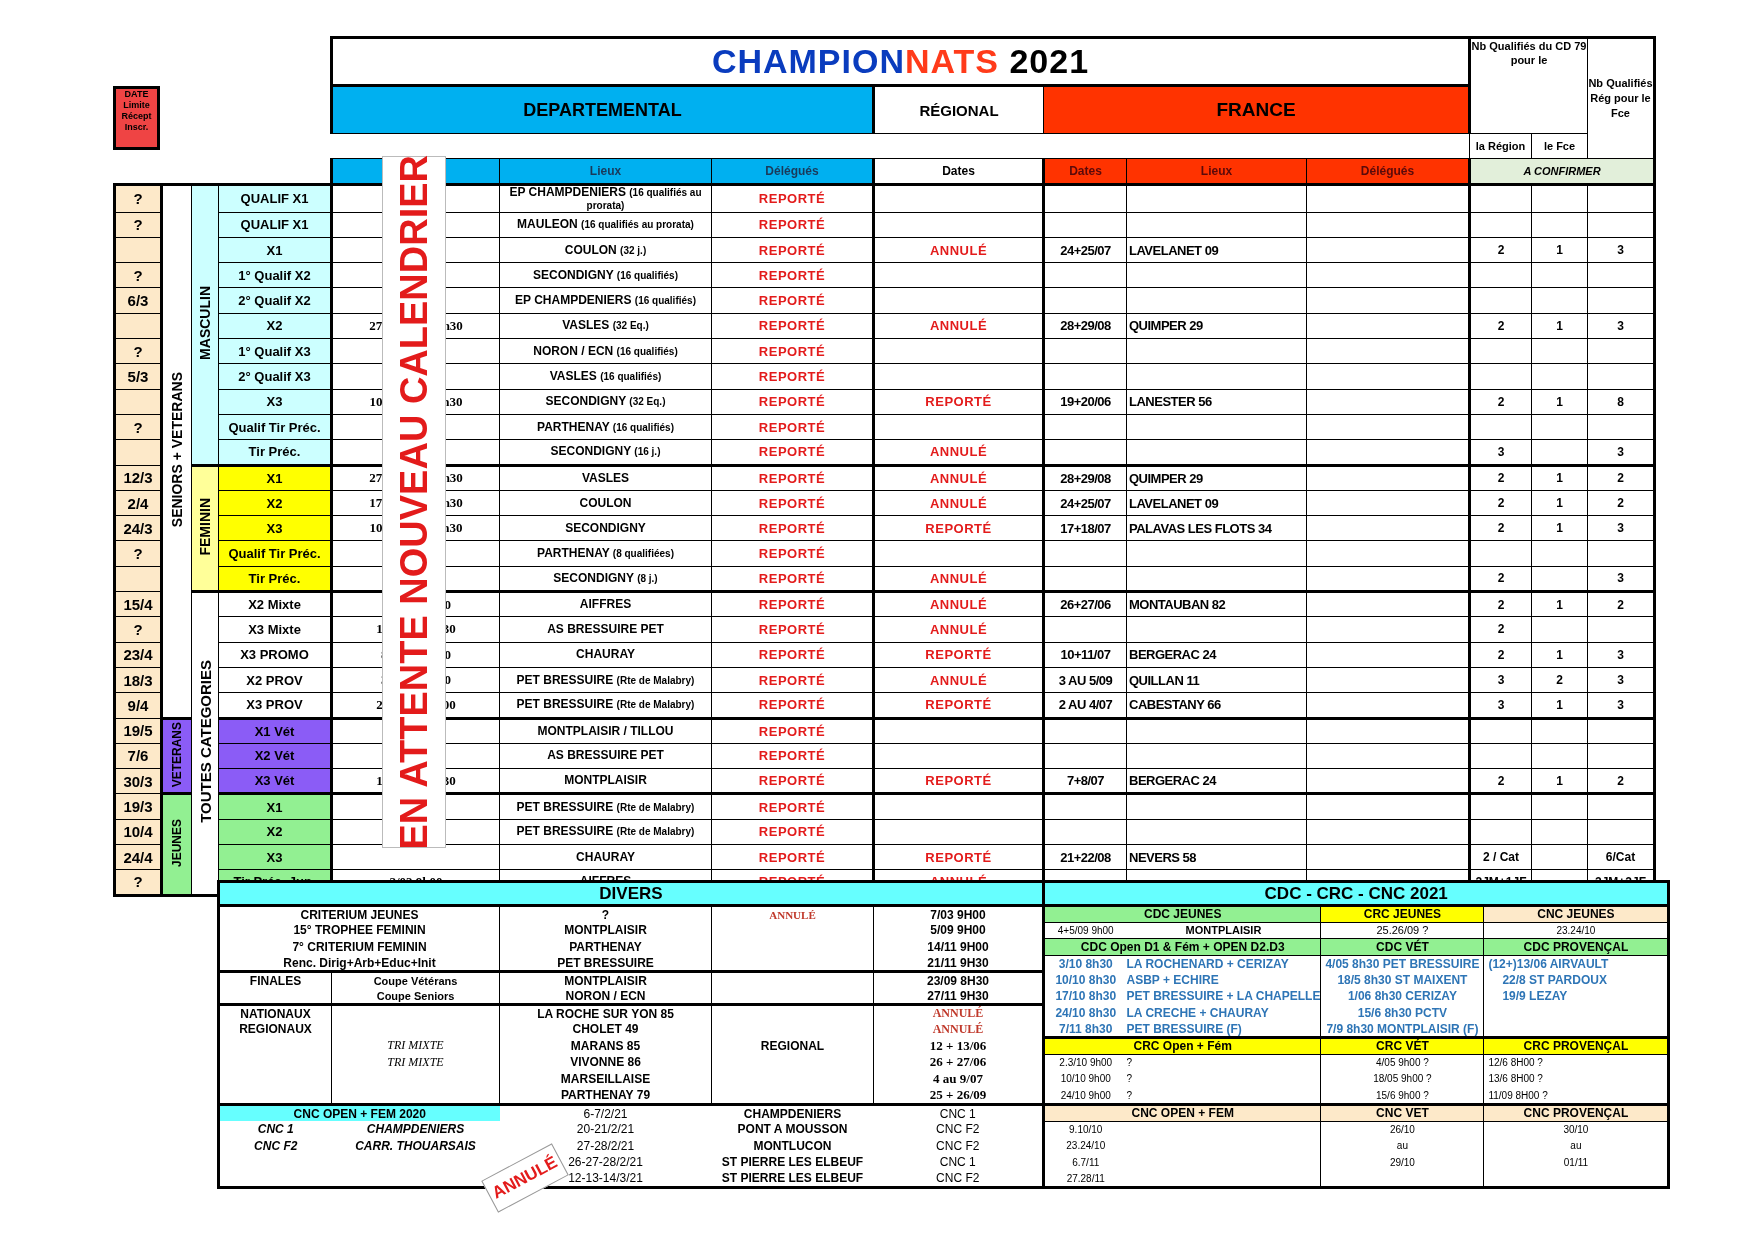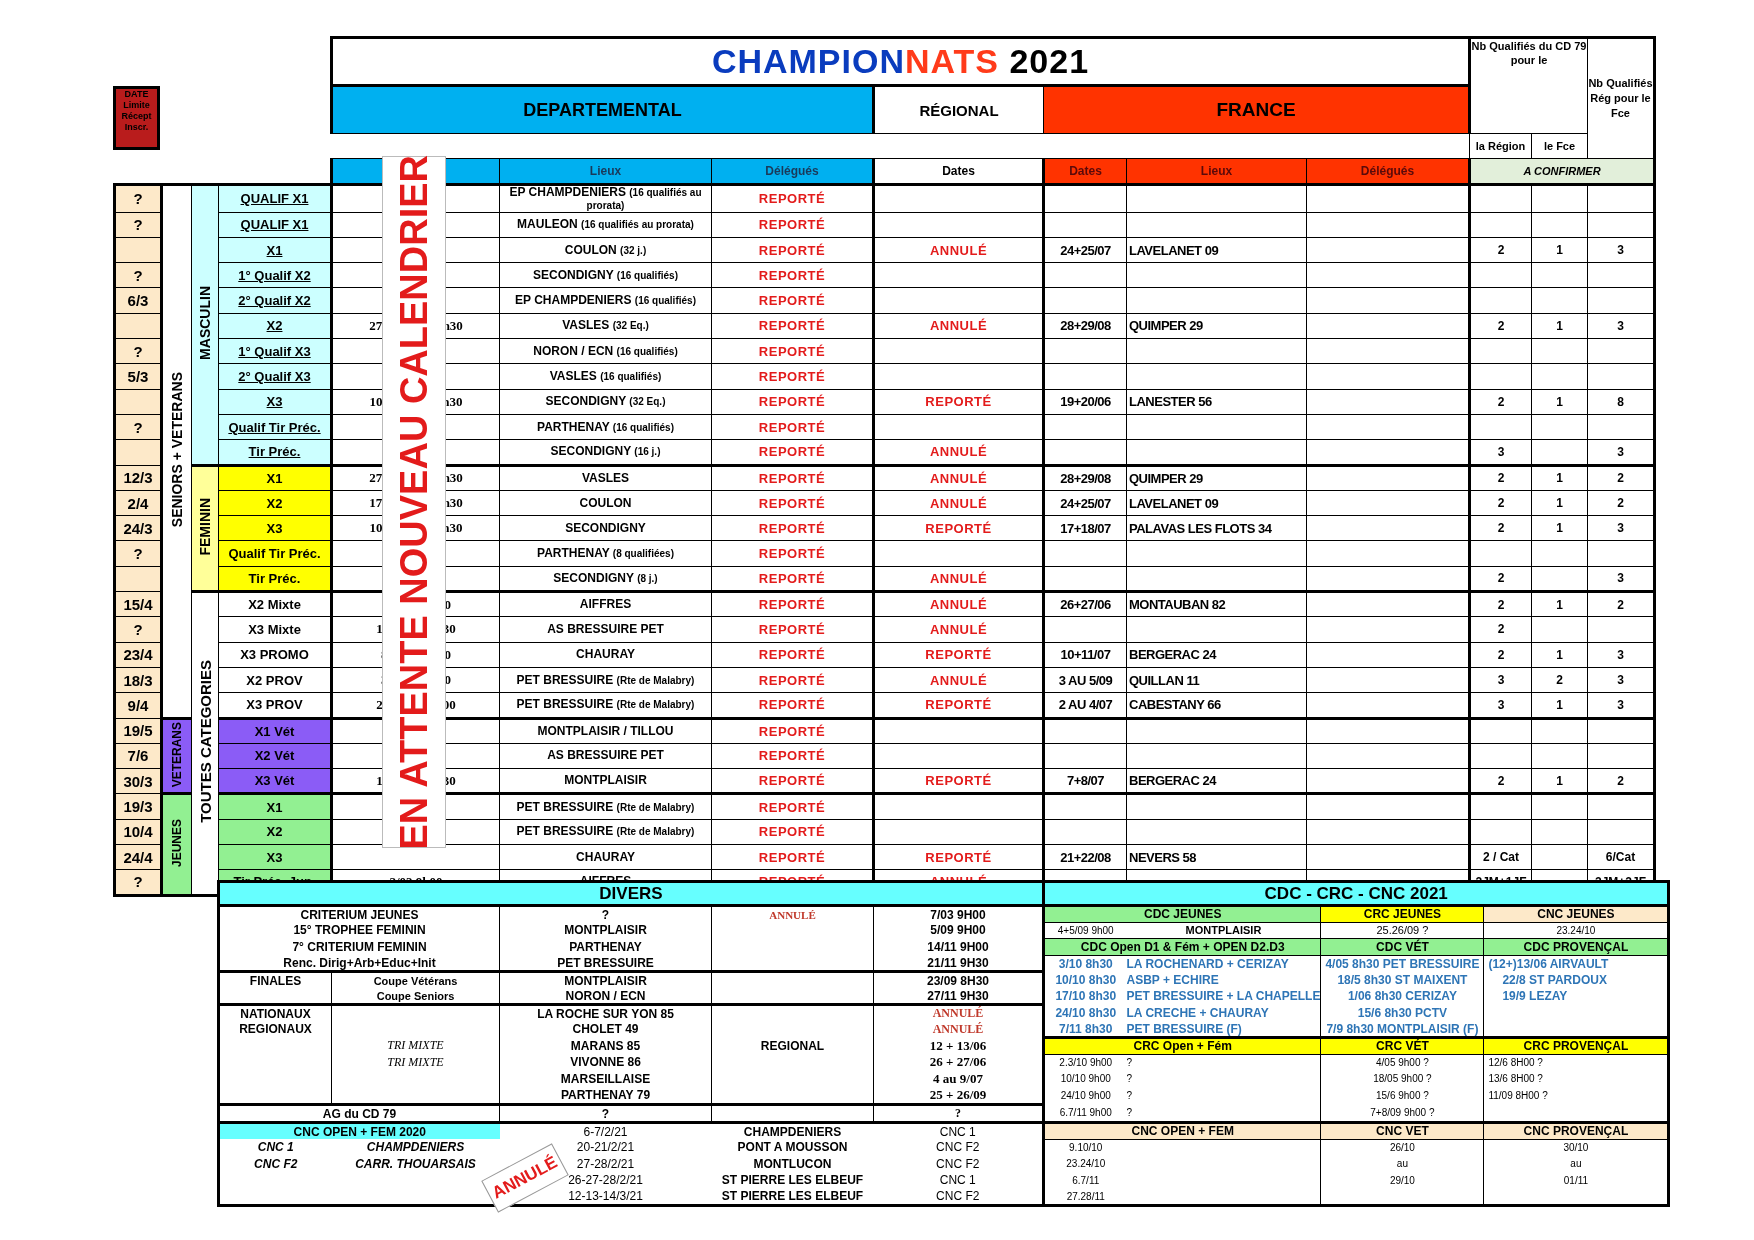--- a/index.html
+++ b/index.html
@@ -13,41 +13,41 @@
   
   #main { left:113px; top:36px; }
   #main td { border:1px solid #000; font-size:13px; height:25.3px; }
   .thick-l { border-left:3px solid #000 !important; }
   .thick-r { border-right:3px solid #000 !important; }
   .thick-t { border-top:3px solid #000 !important; }
   .thick-b { border-bottom:3px solid #000 !important; }
   .noborder { border:none !important; }
   .cyan { background:#00b0f0; }
   .red  { background:#ff3300; }
-  .lcyan { background:#ccffff;text-decoration:underline; }
+  .lcyan { background:#ccffff; }
   .yellow { background:#ffff00; }
   .lyellow { background:#ffff99; }
   .grey { background:#8b5cf6; }
   .green { background:#92f092; }
   .lgreen { background:#e2efda; }
   .peach { background:#fde9c9; }
   .reporte { color:#e31b1b; font-size:17px; letter-spacing:0.5px; }
   .serif { font-family:"Liberation Serif", serif; }
   .sm { font-size:11px; font-weight:bold; }
   .vert { writing-mode:vertical-rl; transform:rotate(180deg); font-size:14px; }
   .title { font-size:34px; font-weight:bold; letter-spacing:1px; }
   .t-blue { color:#0a3cbe; } .t-red { color:#ff3b1a; } .t-black { color:#000; }
   .condensed { font-family:"Liberation Sans Narrow","Liberation Sans",sans-serif; font-size:10px; letter-spacing:-0.5px; }
 
   #banner { left:382px; top:156px; width:64px; height:692px; background:#fff; border:1px solid #bbb;
             display:flex; align-items:center; justify-content:center; }
   #banner span { writing-mode:vertical-rl; transform:rotate(180deg); color:#e31b1b;
                  font-weight:bold; font-size:38px; white-space:nowrap; letter-spacing:0px; }
 
-  #datelim { left:113px; top:86px; width:47px; height:64px; background:#b91c1c; border:3px solid #000;
+  #datelim { left:113px; top:86px; width:47px; height:64px; background:#ef4444; border:3px solid #000;
              font-size:9px; font-weight:bold; text-align:center; line-height:11px; padding-top:0px; }
 
   
   #bottom { left:217px; top:880px; }
   #bottom td { font-size:12px; height:16.5px; }
   .bl { border-left:3px solid #000; } .br { border-right:3px solid #000; }
   .bt { border-top:3px solid #000; } .bb { border-bottom:3px solid #000; }
   .b1l { border-left:1px solid #000; }
   .b1t { border-top:1px solid #000; } .b1b { border-bottom:1px solid #000; }
   .blue-txt { color:#2e75b6; font-size:10.5px; }
@@ -656,30 +656,20 @@
         <td class="b1l"></td>
     <td class="b1l">PARTHENAY 79</td>
     <td class="b1l"></td>
     <td class="b1l serif" style="font-size:13px">25 + 26/09</td>
     <td class="bl" style="font-size:10px;font-weight:normal">24/10 9h00</td>
     <td style="font-size:10px;font-weight:normal;text-align:left">?</td>
     <td class="b1l" style="font-size:10px;font-weight:normal">15/6 9h00 ?</td>
     <td class="b1l br" style="font-size:10px;font-weight:normal;text-align:left;padding-left:4px">11/09  8H00 ?</td>
   </tr>
   <tr>
-    <td colspan="2" class="bl bt">AG du CD 79</td>
-    <td class="b1l bt">?</td>
-    <td class="b1l bt"></td>
-    <td class="b1l bt serif">?</td>
-    <td class="bl" style="font-size:10px;font-weight:normal">6.7/11 9h00</td>
-    <td style="font-size:10px;font-weight:normal;text-align:left">?</td>
-    <td class="b1l" style="font-size:10px;font-weight:normal">7+8/09 9h00 ?</td>
-    <td class="b1l br"></td>
-  </tr>
-  <tr>
     <td colspan="2" class="aqua bl bt">CNC OPEN + FEM 2020</td>
     <td class="bt" style="font-weight:normal">6-7/2/21</td>
     <td class="bt">CHAMPDENIERS</td>
     <td class="bt" style="font-weight:normal">CNC 1</td>
     <td colspan="2" class="peach bl bt b1b">CNC OPEN + FEM</td>
     <td class="peach b1l bt b1b">CNC VET</td>
     <td class="peach b1l br bt b1b">CNC  PROVENÇAL</td>
   </tr>
   <tr>
     <td class="bl italb">CNC 1</td>

